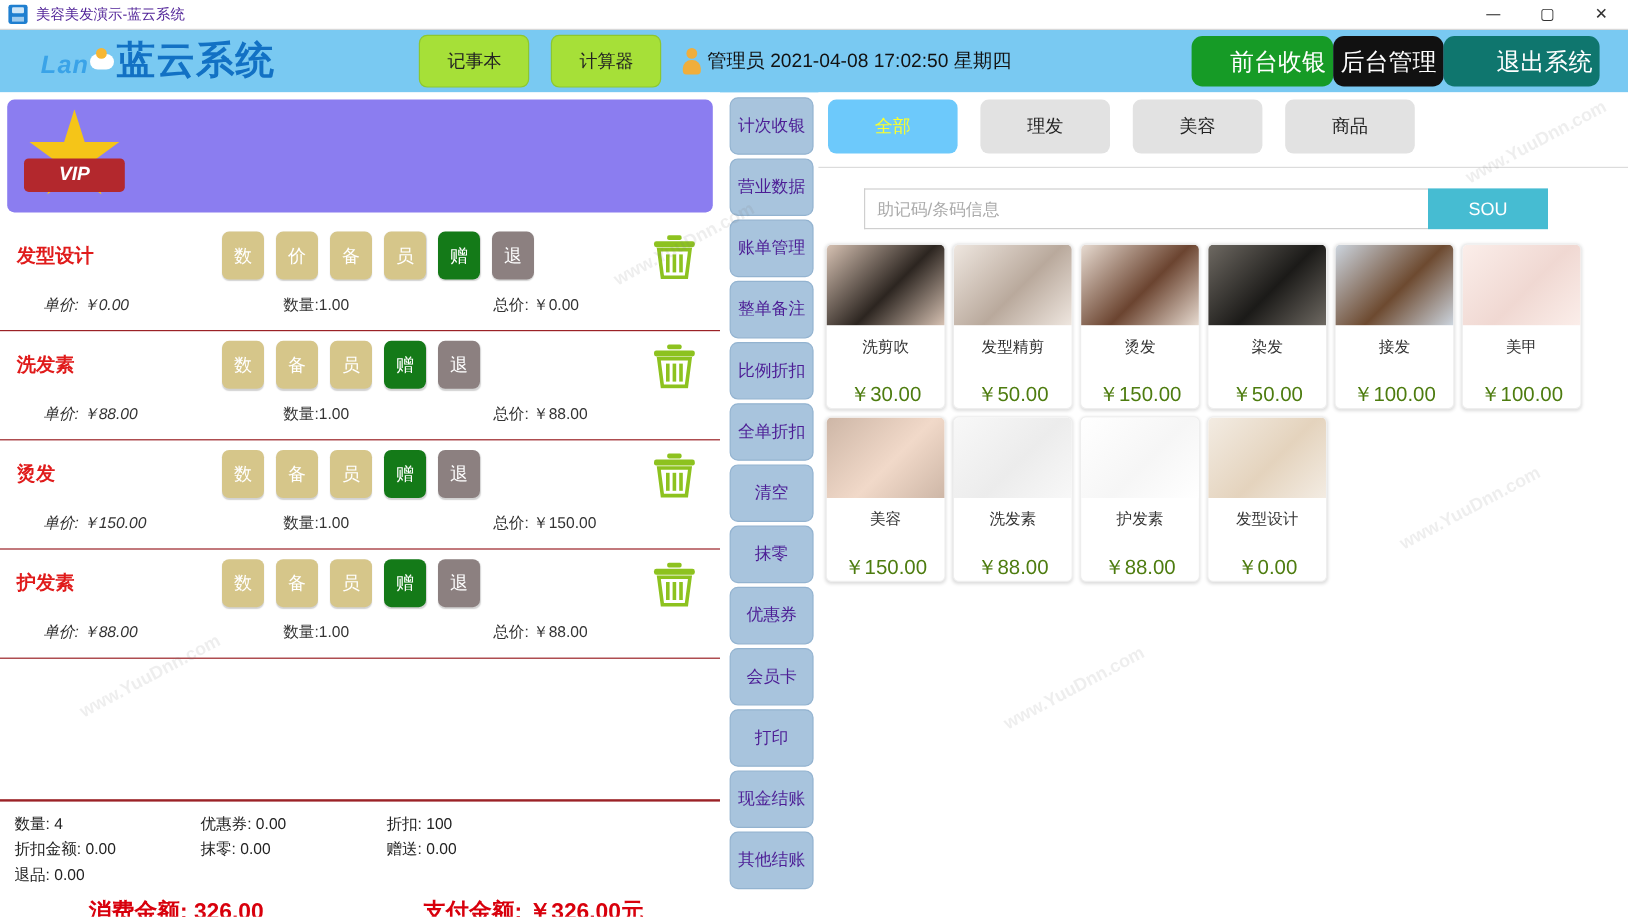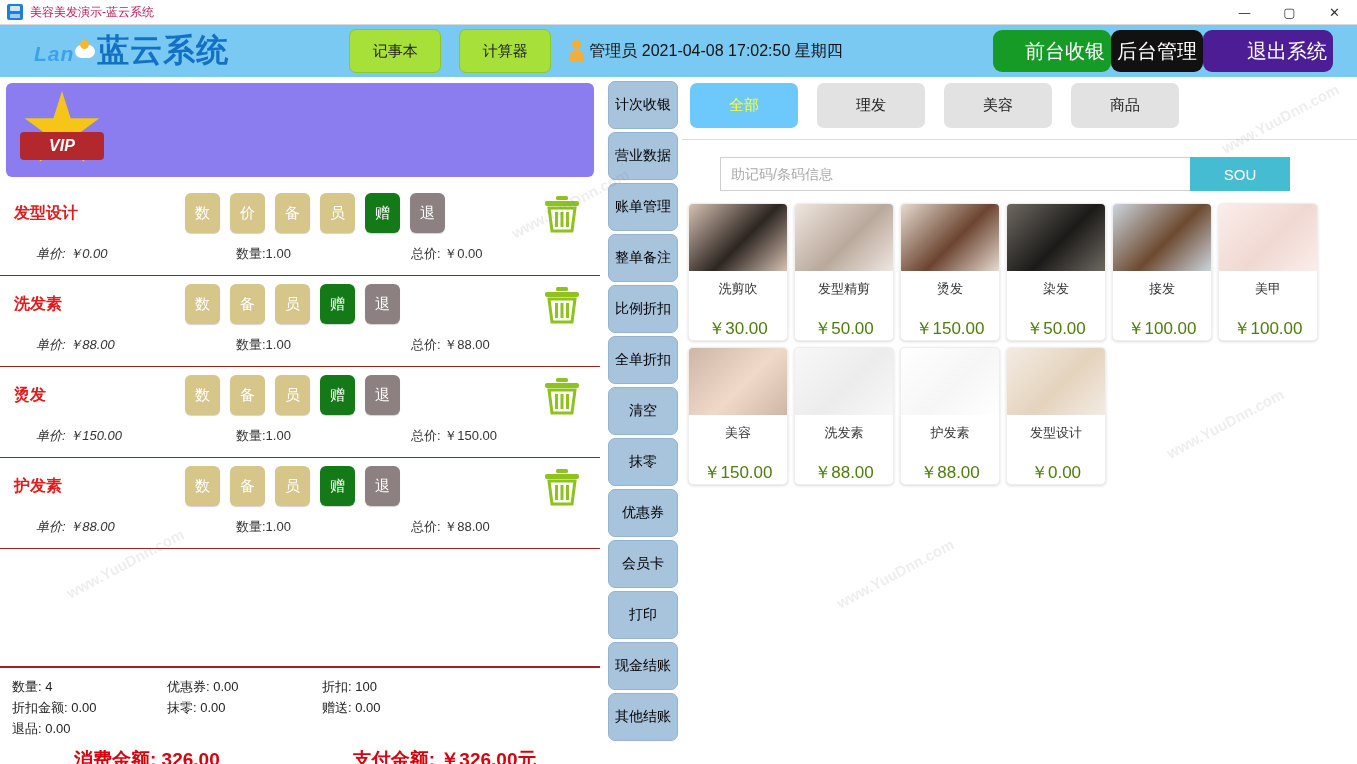--- a/index.html
+++ b/index.html
@@ -21,21 +21,21 @@
     background: #1f7fd0; border-radius: 2px; position: relative; flex: none;
   }
   .tb-icon:before {
     content: ""; position: absolute; left: 3px; top: 2px; width: 10px; height: 5px;
     background: #cfe6f7; border-radius: 1px;
   }
   .tb-icon:after {
     content: ""; position: absolute; left: 3px; bottom: 2px; width: 10px; height: 4px;
     background: #9ecbee;
   }
-  .tb-title { font-size: 12px; color: #be185d; }
+  .tb-title { font-size: 12px; color: #4c1d95; }
   .tb-btns { margin-left: auto; display: flex; height: 25px; }
   .tb-btn {
     width: 45px; height: 25px; display: flex; align-items: center; justify-content: center;
     font-size: 13px; color: #333; font-family: "DejaVu Sans", sans-serif;
   }
 
   
   .appheader {
     position: absolute; left: 0; top: 25px; width: 1357px; height: 52px;
     background: #79c9f2; display: flex; align-items: center;
@@ -143,21 +143,21 @@
   .total-1 { margin-left: 74px; }
   .total-2 { margin-left: 133px; }
 
   
   .midcol {
     position: absolute; left: 604px; top: 77px; width: 78px; height: 687px;
     display: flex; flex-direction: column; align-items: center; padding-top: 4px; gap: 3px;
   }
   .mbtn {
     width: 70px; height: 48px; border-radius: 7px; background: #a8c4dd;
-    border: 1px solid #93b3d0; color: #000000; font-size: 14px;
+    border: 1px solid #93b3d0; color: #4c1d95; font-size: 14px;
     display: flex; align-items: center; justify-content: center; cursor: pointer;
   }
 
   
   .rightpane { position: absolute; left: 682px; top: 77px; width: 675px; height: 687px; background: #fff; }
   .tabs { display: flex; padding: 6px 0 0 8px; gap: 19px; }
   .tab {
     width: 108px; height: 45px; border-radius: 7px; background: #e2e2e2;
     color: #222; font-size: 15px; display: flex; align-items: center; justify-content: center;
     cursor: pointer;
@@ -216,21 +216,21 @@
     </div>
     <div style="margin-left:120px;display:flex;gap:18px;">
       <div class="hbtn-green">记事本</div>
       <div class="hbtn-green">计算器</div>
     </div>
     <div class="user-ico"></div>
     <div class="hinfo">管理员 2021-04-08  17:02:50  星期四</div>
     <div class="hright" id="hdr-btns">
         <div class="hr-btn" style="background: rgb(22, 155, 38); padding-left: 32px;">前台收银</div>
         <div class="hr-btn" style="background: rgb(17, 17, 17);">后台管理</div>
-        <div class="hr-btn" style="background: #4c1d95; padding-left: 44px;">退出系统</div>
+        <div class="hr-btn" style="background: #0f766e; padding-left: 44px;">退出系统</div>
       </div>
   </div>
 
   <div class="leftpane">
 
     <div class="vipcard">
       <div class="star-wrap">
         <div class="star"></div>
         <div class="ribbon">VIP</div>
       </div>

